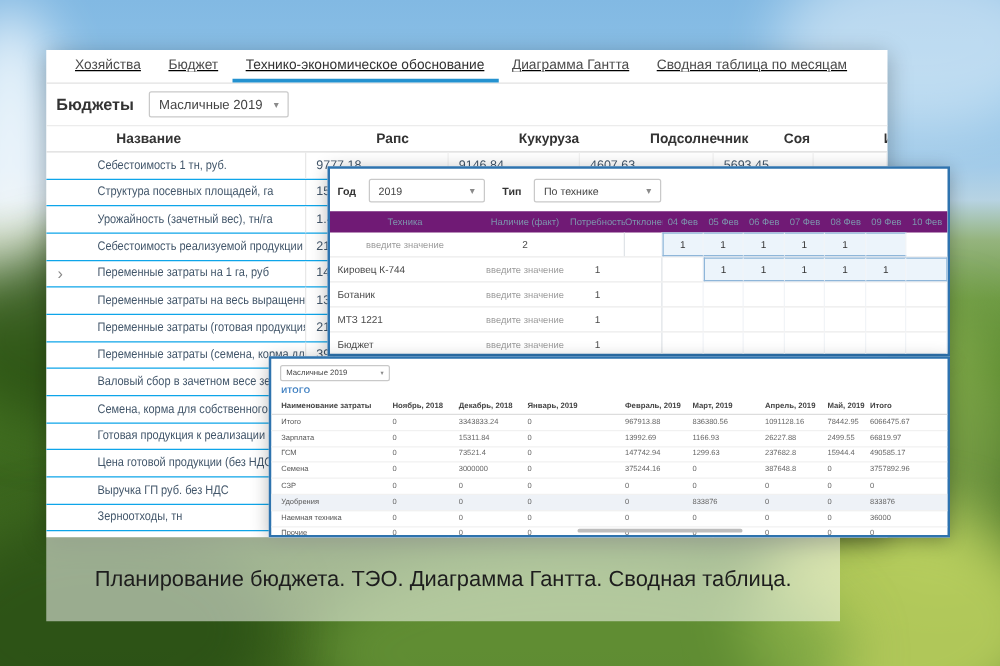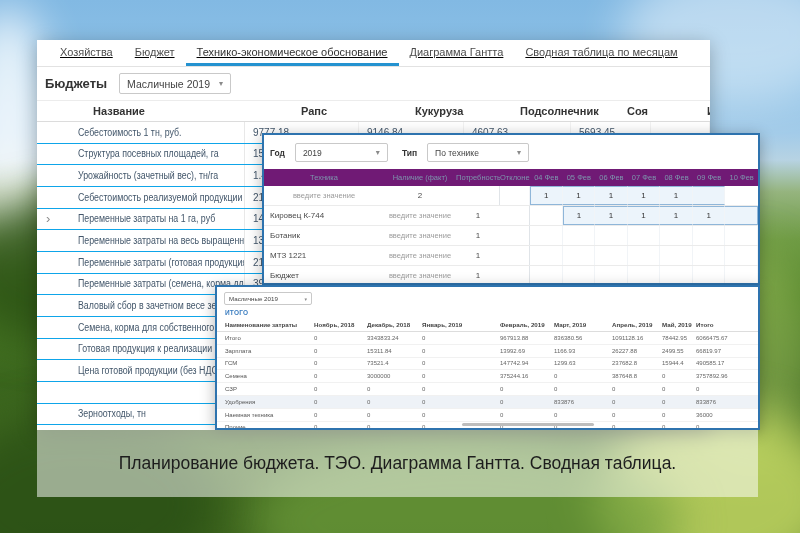--- a/index.html
+++ b/index.html
@@ -61,21 +61,21 @@
   .shead,.srow{display:grid;grid-template-columns:95px 53px 55px 78px 54px 58px 50px 34px 1fr;}
   .shead{height:13px;align-items:center;border-bottom:1px solid #ddd;font-size:6.2px;font-weight:bold;color:#444;}
   .sh{padding-left:2px;white-space:nowrap;overflow:visible;}
   .sh.first{padding-left:8px;}
   .srow{height:11.8px;align-items:center;border-bottom:1px solid #f1f1f1;font-size:6px;color:#666;}
   .srow.hl{background:#eef2f7;}
   .scell{padding-left:2px;white-space:nowrap;overflow:visible;}
   .scell.sname{padding-left:8px;color:#555;}
   .scrollbar{position:absolute;left:245px;bottom:2px;width:132px;height:3px;background:#bdbdbd;border-radius:2px;cursor:pointer;}
   
-  .caption-band{position:absolute;left:37px;top:430px;width:721px;height:67px;background:rgba(255,255,255,.52);display:flex;align-items:center;justify-content:center;}
+  .caption-band{position:absolute;left:37px;top:430px;width:635px;height:67px;background:rgba(255,255,255,.52);display:flex;align-items:center;justify-content:center;}
   .caption{font-size:17.5px;color:#1d1d1d;}
 </style>
 </head>
 <body>
 
 <div class="stage">
   <div class="bg">
     <div class="blob cloud-left"></div>
     <div class="blob cloud-right"></div>
     <div class="blob dark-left"></div>
@@ -224,20 +224,23 @@
           <div class="mcell name">
             <span class="nm-text">Цена готовой продукции (без НДС), руб/тн</span>
           </div>
           <div class="mcell val"></div>
           <div class="mcell val"></div>
           <div class="mcell val"></div>
           <div class="mcell val"></div>
           <div class="mcell val"></div>
         </div>
         <div class="mrow">
+          <div class="mcell name">
+            <span class="nm-text">Выручка ГП руб. без НДС</span>
+          </div>
           <div class="mcell val"></div>
           <div class="mcell val"></div>
           <div class="mcell val"></div>
           <div class="mcell val"></div>
           <div class="mcell val"></div>
         </div>
         <div class="mrow">
           <div class="mcell name">
             <span class="nm-text">Зерноотходы, тн</span>
           </div>

